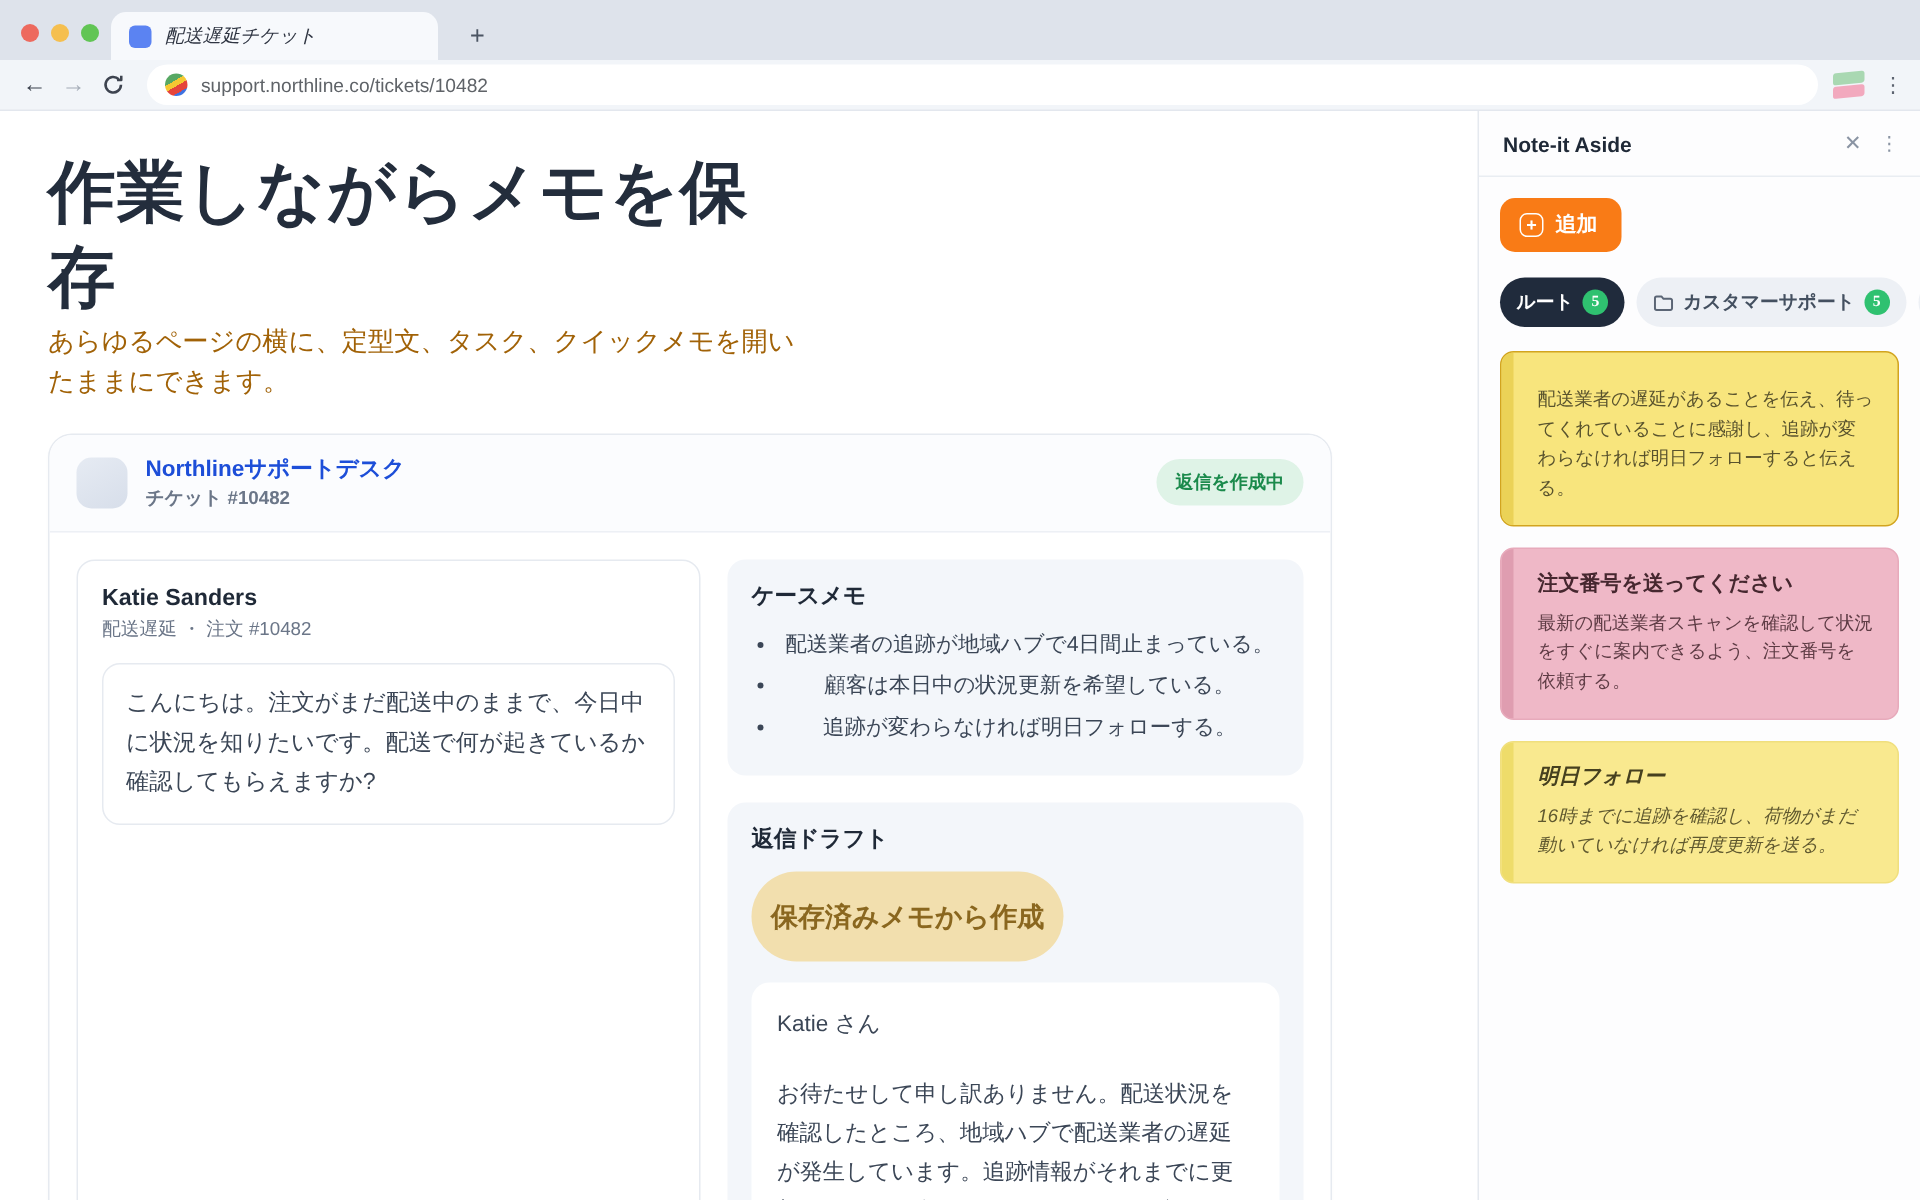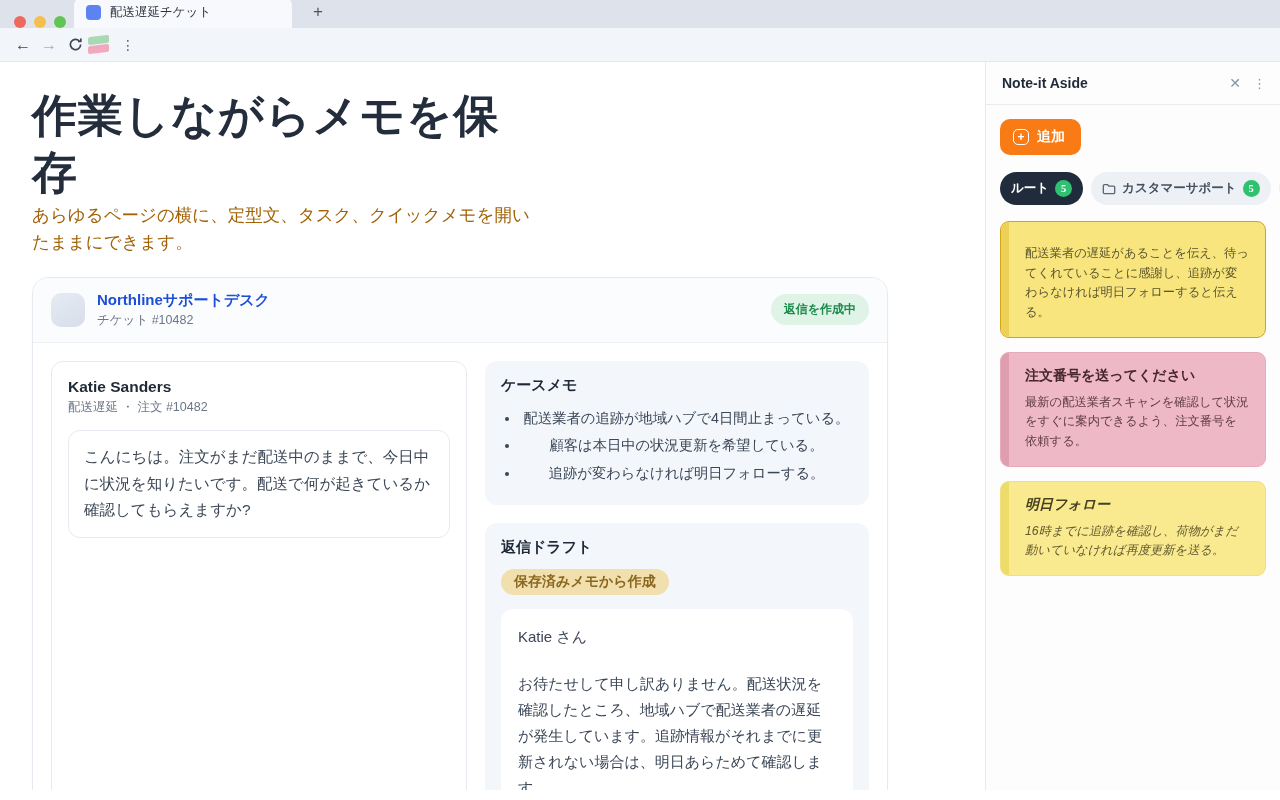--- a/index.html
+++ b/index.html
@@ -1,20 +1,20 @@
 <!DOCTYPE html>
 <html><head>
 <meta charset="utf-8">
 <style>
   * { margin:0; padding:0; box-sizing:border-box; }
   html,body { width:1280px; height:800px; overflow:hidden; }
   body { font-family:"Liberation Sans","DejaVu Sans",sans-serif; background:#fff; color:#273142; }
 
   
-  .tabbar { height:28px; background:#dee3eb; display:flex; align-items:flex-end; position:relative; }
+  .tabbar { height:40px; background:#dee3eb; display:flex; align-items:flex-end; position:relative;font-style:italic; }
   .traffic { position:absolute; left:14px; top:16px; display:flex; gap:8px; }
   .tl { width:12px; height:12px; border-radius:50%; }
   .tl.red{ background:#ed6a5e;} .tl.yellow{ background:#f5bf4f;} .tl.green{ background:#61c554;}
   .tab { margin-left:74px; width:218px; height:32px; background:#f7f9fc; border-radius:10px 10px 0 0;
          display:flex; align-items:center; gap:9px; padding:0 12px; }
   .tab-favicon { width:15px; height:15px; border-radius:4px; background:#5b83f2; flex:0 0 auto; }
   .tab-title { font-size:12.5px; color:#2f3542; white-space:nowrap; overflow:hidden; }
   .newtab { width:28px; height:28px; margin-left:12px; margin-bottom:2px; display:flex; align-items:center;
             justify-content:center; font-size:17px; color:#4b5563; border-radius:50%; }
 
@@ -42,38 +42,38 @@
   h1.page-title { font-family:"DejaVu Serif","Liberation Serif",serif; font-weight:700;
       font-size:45px; line-height:1.26; color:#232d3c; max-width:480px; letter-spacing:1px; }
   .page-subtitle { margin-top:1px; font-size:17.5px; line-height:1.5; color:#a16207; max-width:500px; }
 
   .ticket-card { margin-top:22px; width:856px; border:1px solid #e6eaf0; border-radius:16px;
                  background:#fff; min-height:560px; overflow:hidden; box-shadow:0 1px 2px rgba(20,30,50,.03); }
   .ticket-head { display:flex; align-items:center; gap:12px; padding:13px 18px;
                  border-bottom:1px solid #edf0f5; background:#fbfcfe; }
   .avatar { width:34px; height:34px; border-radius:10px; background:linear-gradient(150deg,#e6ebf3,#d7deea); }
   .org-name { font-size:15px; font-weight:700; color:#1d4ed8; }
-  .ticket-id { font-size:12.5px; color:#6b7688; margin-top:2px; }
+  .ticket-id { font-size:12.5px; color:#6b7688; margin-top:2px;font-weight:bold; }
   .status-badge { margin-left:auto; background:#dff3e7; color:#1b8a4c; font-size:12px; font-weight:700;
                   padding:7px 13px; border-radius:999px; }
 
   .ticket-body { display:flex; gap:18px; padding:18px; align-items:stretch; min-height:500px; }
   .customer-panel { flex:1 1 auto; border:1px solid #e6eaf0; border-radius:12px; padding:16px; }
   .customer-name { font-size:15.5px; font-weight:700; color:#1f2937; }
   .customer-meta { font-size:12.5px; color:#6b7688; margin-top:3px; }
   .bubble { margin-top:14px; border:1px solid #e6eaf0; border-radius:12px; padding:13px 15px;
             font-size:15.5px; line-height:1.72; color:#3b4656; background:#fff; }
 
   .right-col { width:384px; flex:0 0 auto; display:flex; flex-direction:column; gap:18px; }
   .panel { background:#f3f6fa; border-radius:12px; padding:15px 16px; }
   .panel-title { font-size:15px; font-weight:700; color:#1f2937; }
   ul.case-list { margin:12px 0 0 19px;text-align:center; }
   ul.case-list li { font-size:14.3px; line-height:1.58; color:#3b4656; margin-bottom:5px; }
   .draft-badge { display:inline-block; margin-top:12px; background:#f2dfae; color:#8a671f;
-                 font-size:14px; font-weight:700; padding:4px 13px; border-radius:999px; }
+                 font-size:18px; font-weight:700; padding:18px 13px; border-radius:999px; }
   .draft-bubble { margin-top:14px; background:#fff; border-radius:12px; padding:15px 17px;
                   font-size:15px; line-height:1.72; color:#3b4656; min-height:230px; }
   .draft-bubble p { margin-bottom:22px; }
 
   
   .aside { width:295px; flex:0 0 auto; border-left:1px solid #e5e9ef; background:#fdfdfe;
            display:flex; flex-direction:column; }
   .aside-head { display:flex; align-items:center; padding:13px 14px 13px 16px; border-bottom:1px solid #e9edf2; }
   .aside-title { font-size:14px; font-weight:700; color:#1f2937; }
   .aside-head .icons { margin-left:auto; display:flex; align-items:center; gap:12px; color:#8a94a3; }
@@ -124,20 +124,24 @@
 </div>
 
 <div class="toolbar">
   <div class="navbtn back">←</div>
   <div class="navbtn fwd">→</div>
   <div class="navbtn reload">
     <svg width="15" height="15" viewBox="0 0 16 16" fill="none" stroke="#3e4450" stroke-width="1.8">
       <path d="M13.5 8a5.5 5.5 0 1 1-1.6-3.9"></path>
       <path d="M13.7 1.6v3h-3" stroke-linejoin="round"></path>
     </svg>
+  </div>
+  <div class="urlbar">
+    <span class="site-favicon"></span>
+    <span class="url-text">support.northline.co/tickets/10482</span>
   </div>
   <div class="ext-icon">
     <span class="n1"></span>
       <span class="n2"></span>
   </div>
   <div class="kebab">⋮</div>
 </div>
 
 <div class="content">
   <div class="main">

